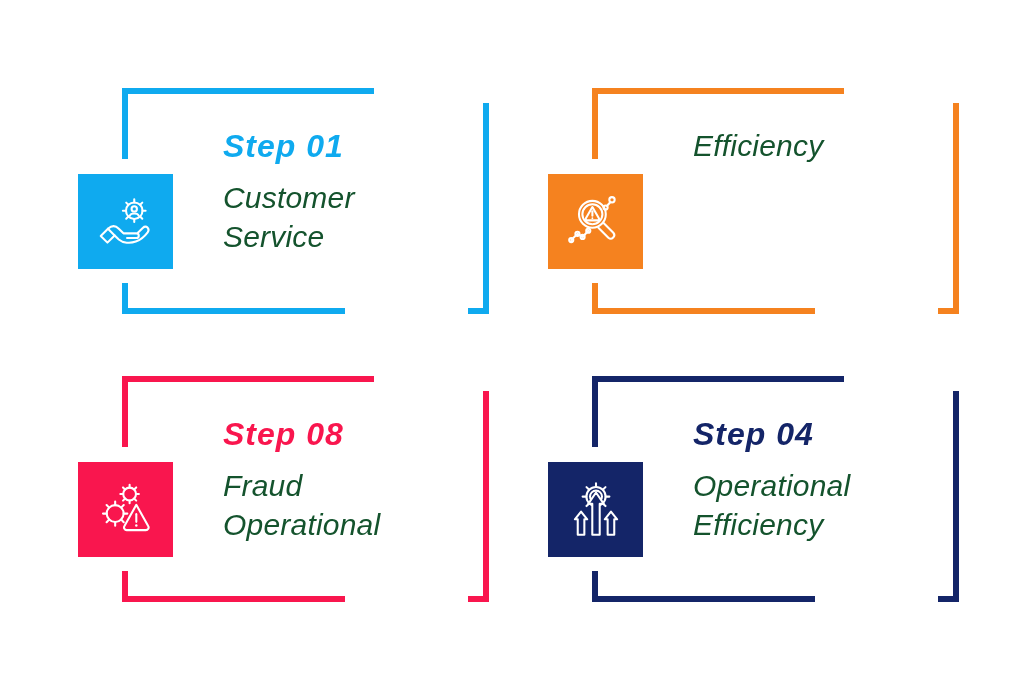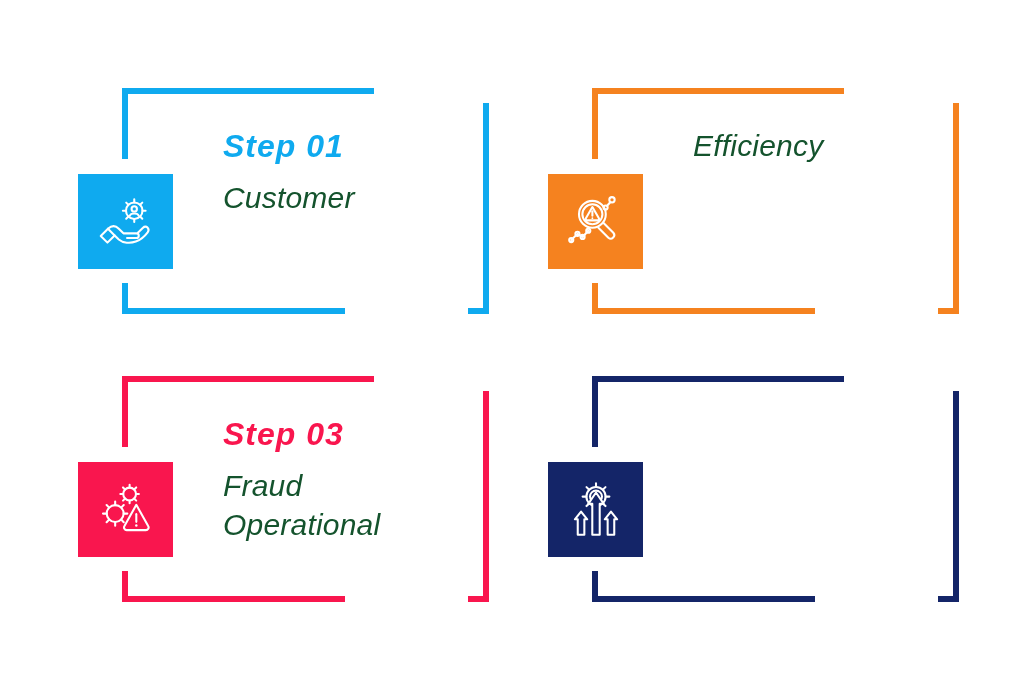--- a/index.html
+++ b/index.html
@@ -55,20 +55,21 @@
         <circle cx="40" cy="19.3" r="2.6"></circle>
         <path d="M35.8,25.8 C36.5,23 43.5,23 44.2,25.8"></path>
         <path d="M7.5,45.5 L14.5,38.5 L21,45 L14,52 Z"></path>
         <path d="M14.5,38.5 C18,35.5 22,35.5 25,38.5 L29.5,43 L42,43 C45.2,43 45.2,47.6 42,47.6 L33,47.6"></path>
         <path d="M21,45 L25,49 C29,52.5 36,53 41.5,51 C46,49.3 50,46 53,42 C55.5,38.6 51.5,34.5 48.5,37.5 L43.5,42.5"></path>
       </svg>
     </div>
     <div class="txt">
       <div class="step-title">Step 01</div>
       <div class="step-line">Customer</div>
+      <div class="step-line">Service</div>
     </div>
   </section>
 
   <section class="card c2" style="--accent: #F5821F;">
     <div class="fr f-top"></div>
     <div class="fr f-left1"></div>
     <div class="fr f-left2"></div>
     <div class="fr f-bottom"></div>
     <div class="fr f-right"></div>
     <div class="fr f-rfoot"></div>
@@ -107,21 +108,21 @@
         <circle cx="35.5" cy="16.5" r="6.2"></circle>
         <path d="M41.7,16.5 L44.5,16.5 M39.9,12.1 L41.9,10.1 M35.5,10.3 L35.5,7.5 M31.1,12.1 L29.1,10.1 M29.3,16.5 L26.5,16.5 M31.1,20.9 L29.1,22.9 M35.5,22.7 L35.5,25.5 M39.9,20.9 L41.9,22.9"></path>
         <circle cx="21.5" cy="35.5" r="8.2"></circle>
         <path d="M29.7,35.5 L33.3,35.5 M27.3,29.7 L29.8,27.2 M21.5,27.3 L21.5,23.7 M15.7,29.7 L13.2,27.2 M13.3,35.5 L9.7,35.5 M15.7,41.3 L13.2,43.8 M21.5,43.7 L21.5,47.3 M27.3,41.3 L29.8,43.8"></path>
         <path d="M42,27 L53.5,47.5 A2.6,2.6 0 0 1 51.2,51.5 H32.8 A2.6,2.6 0 0 1 30.5,47.5 Z" fill="var(--accent)"></path>
         <path d="M42,36 V43.5"></path>
         <circle cx="42" cy="47" r="1.2" fill="#ffffff" stroke="none"></circle>
       </svg>
     </div>
     <div class="txt">
-      <div class="step-title">Step 03</div>
+      <div class="step-title">Step 08</div>
       <div class="step-line">Fraud</div>
       <div class="step-line">Operational</div>
     </div>
   </section>
 
   <section class="card c4" style="--accent: #142568;">
     <div class="fr f-top"></div>
     <div class="fr f-left1"></div>
     <div class="fr f-left2"></div>
     <div class="fr f-bottom"></div>
@@ -130,15 +131,20 @@
     <div class="tile">
       <svg width="66" height="66" viewBox="0 0 64 64" fill="none" stroke="#ffffff" stroke-width="2" stroke-linecap="round" stroke-linejoin="round">
         <circle cx="32" cy="19" r="9.3"></circle>
         <circle cx="32" cy="19" r="5.8"></circle>
         <path d="M41.3,19 L45,19 M38.6,12.4 L41.2,9.8 M32,9.7 L32,6 M25.4,12.4 L22.8,9.8 M22.7,19 L19,19 M25.4,25.6 L22.8,28.2 M32,28.3 L32,32 M38.6,25.6 L41.2,28.2"></path>
         <path d="M32,15 L39.5,26 H35.6 V56 H28.4 V26 H24.5 Z" fill="var(--accent)"></path>
         <path d="M17.5,33.5 L23.5,41 H20.7 V56 H14.3 V41 H11.5 Z" fill="var(--accent)"></path>
         <path d="M46.5,33.5 L52.5,41 H49.7 V56 H43.3 V41 H40.5 Z" fill="var(--accent)"></path>
       </svg>
     </div>
+    <div class="txt">
+      <div class="step-title">Step 04</div>
+      <div class="step-line">Operational</div>
+      <div class="step-line">Efficiency</div>
+    </div>
   </section>
 
 </div>
 
 </body></html>

